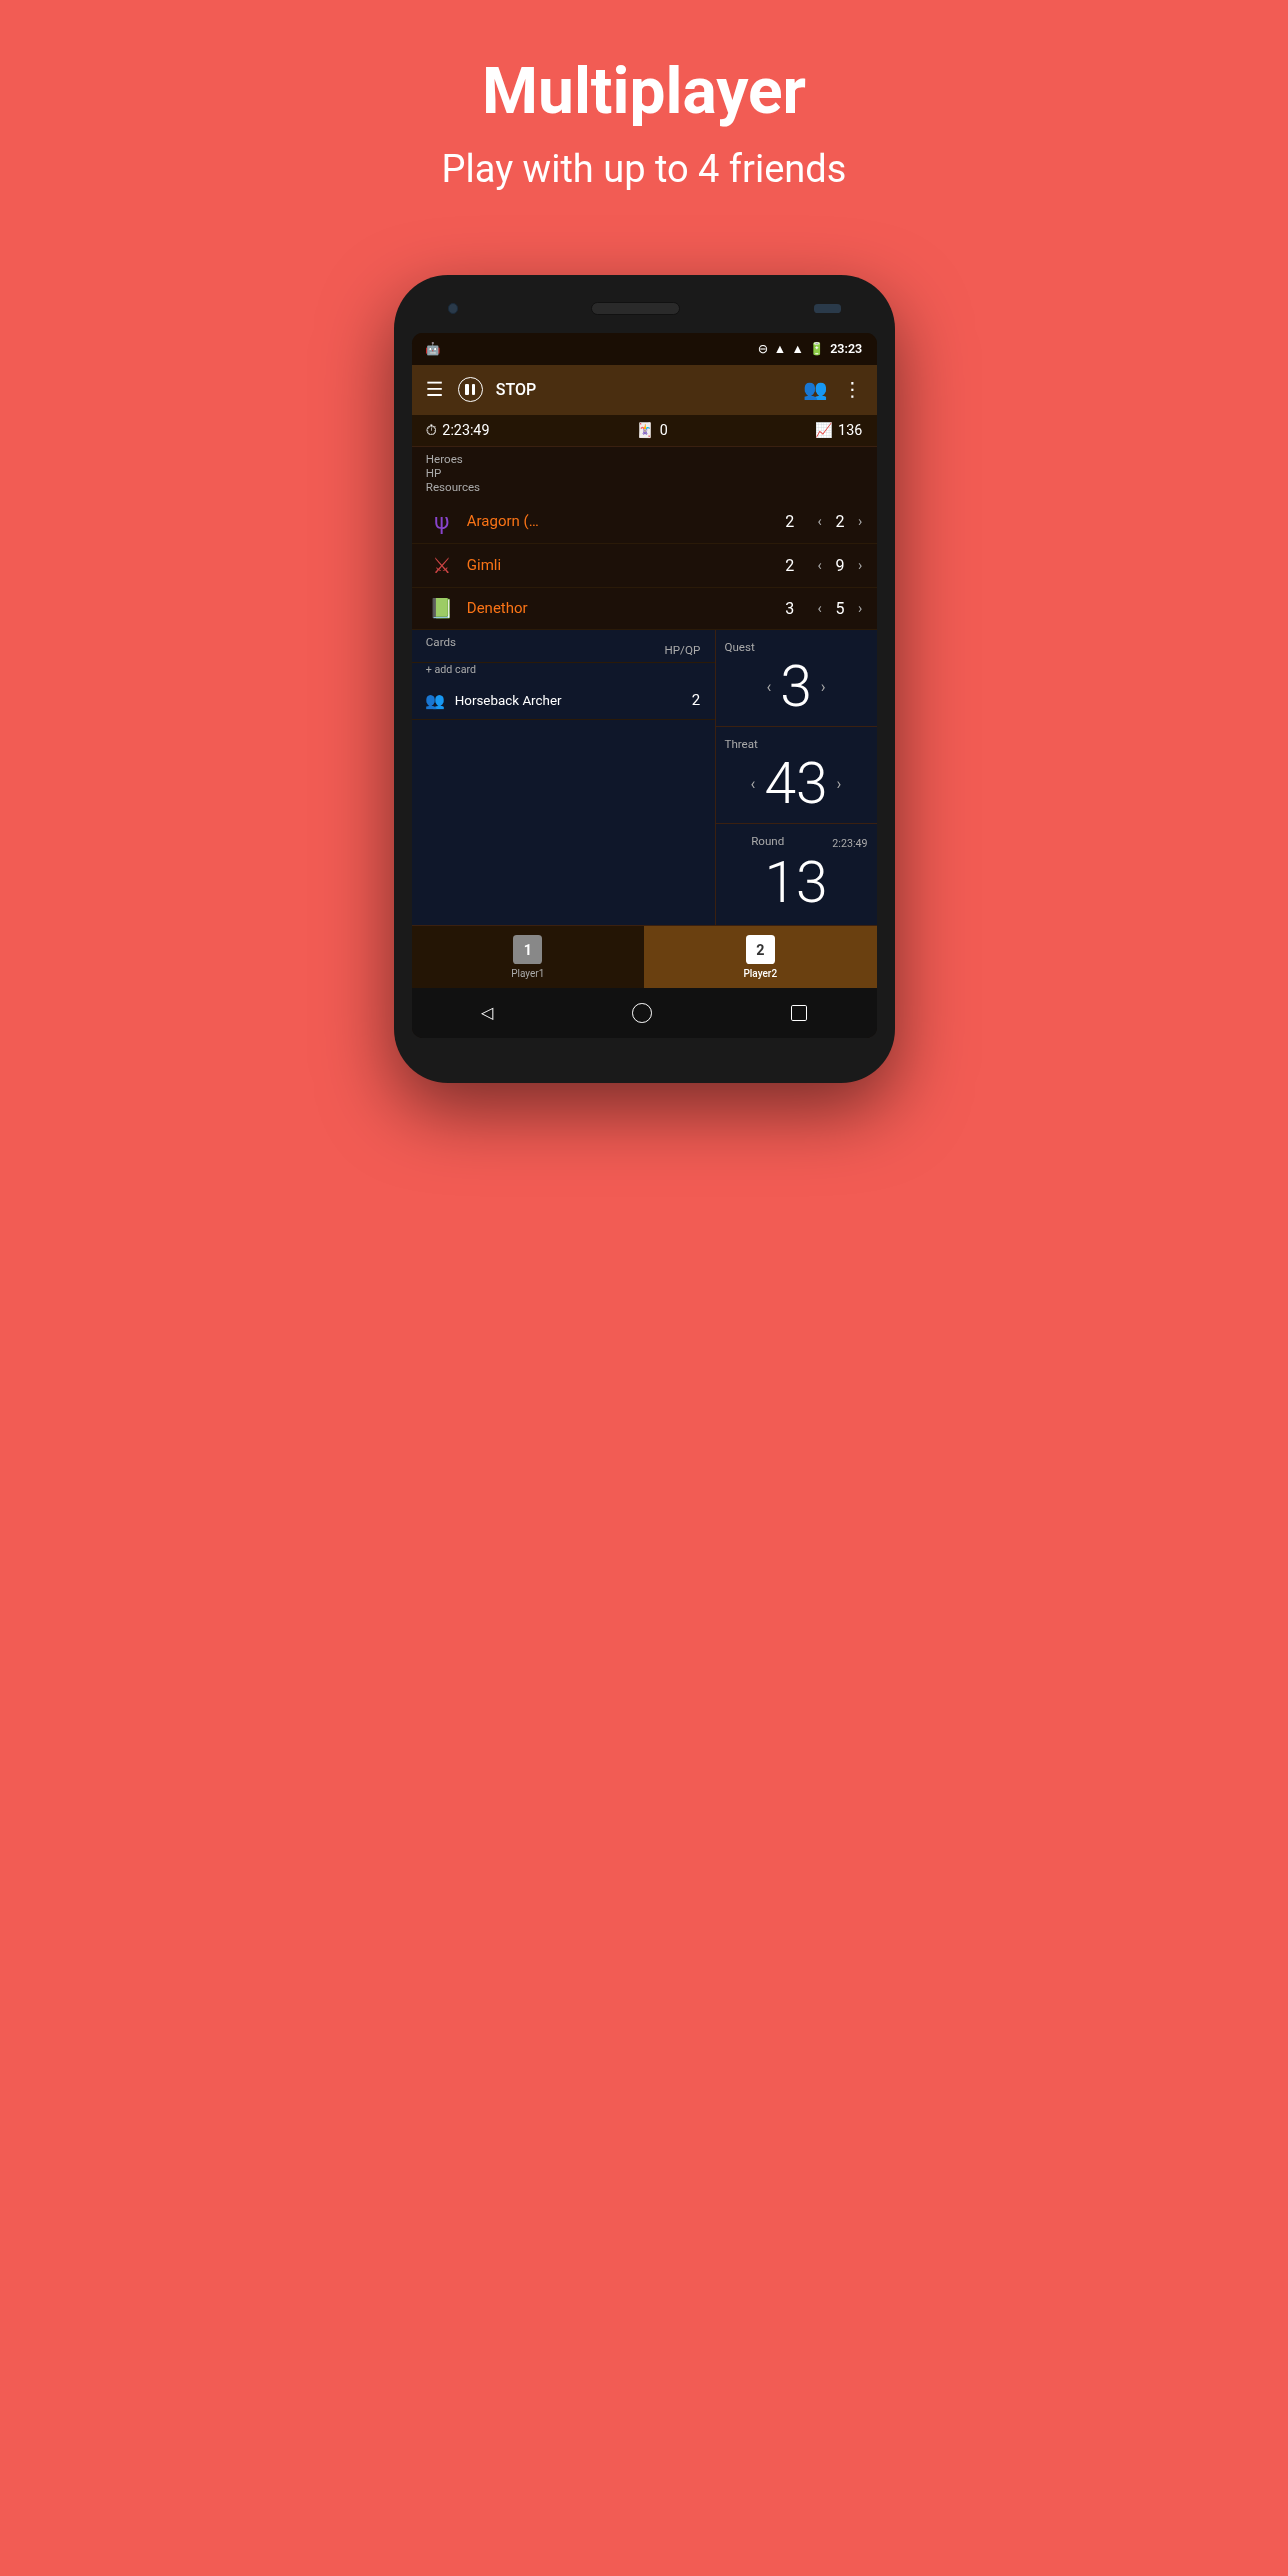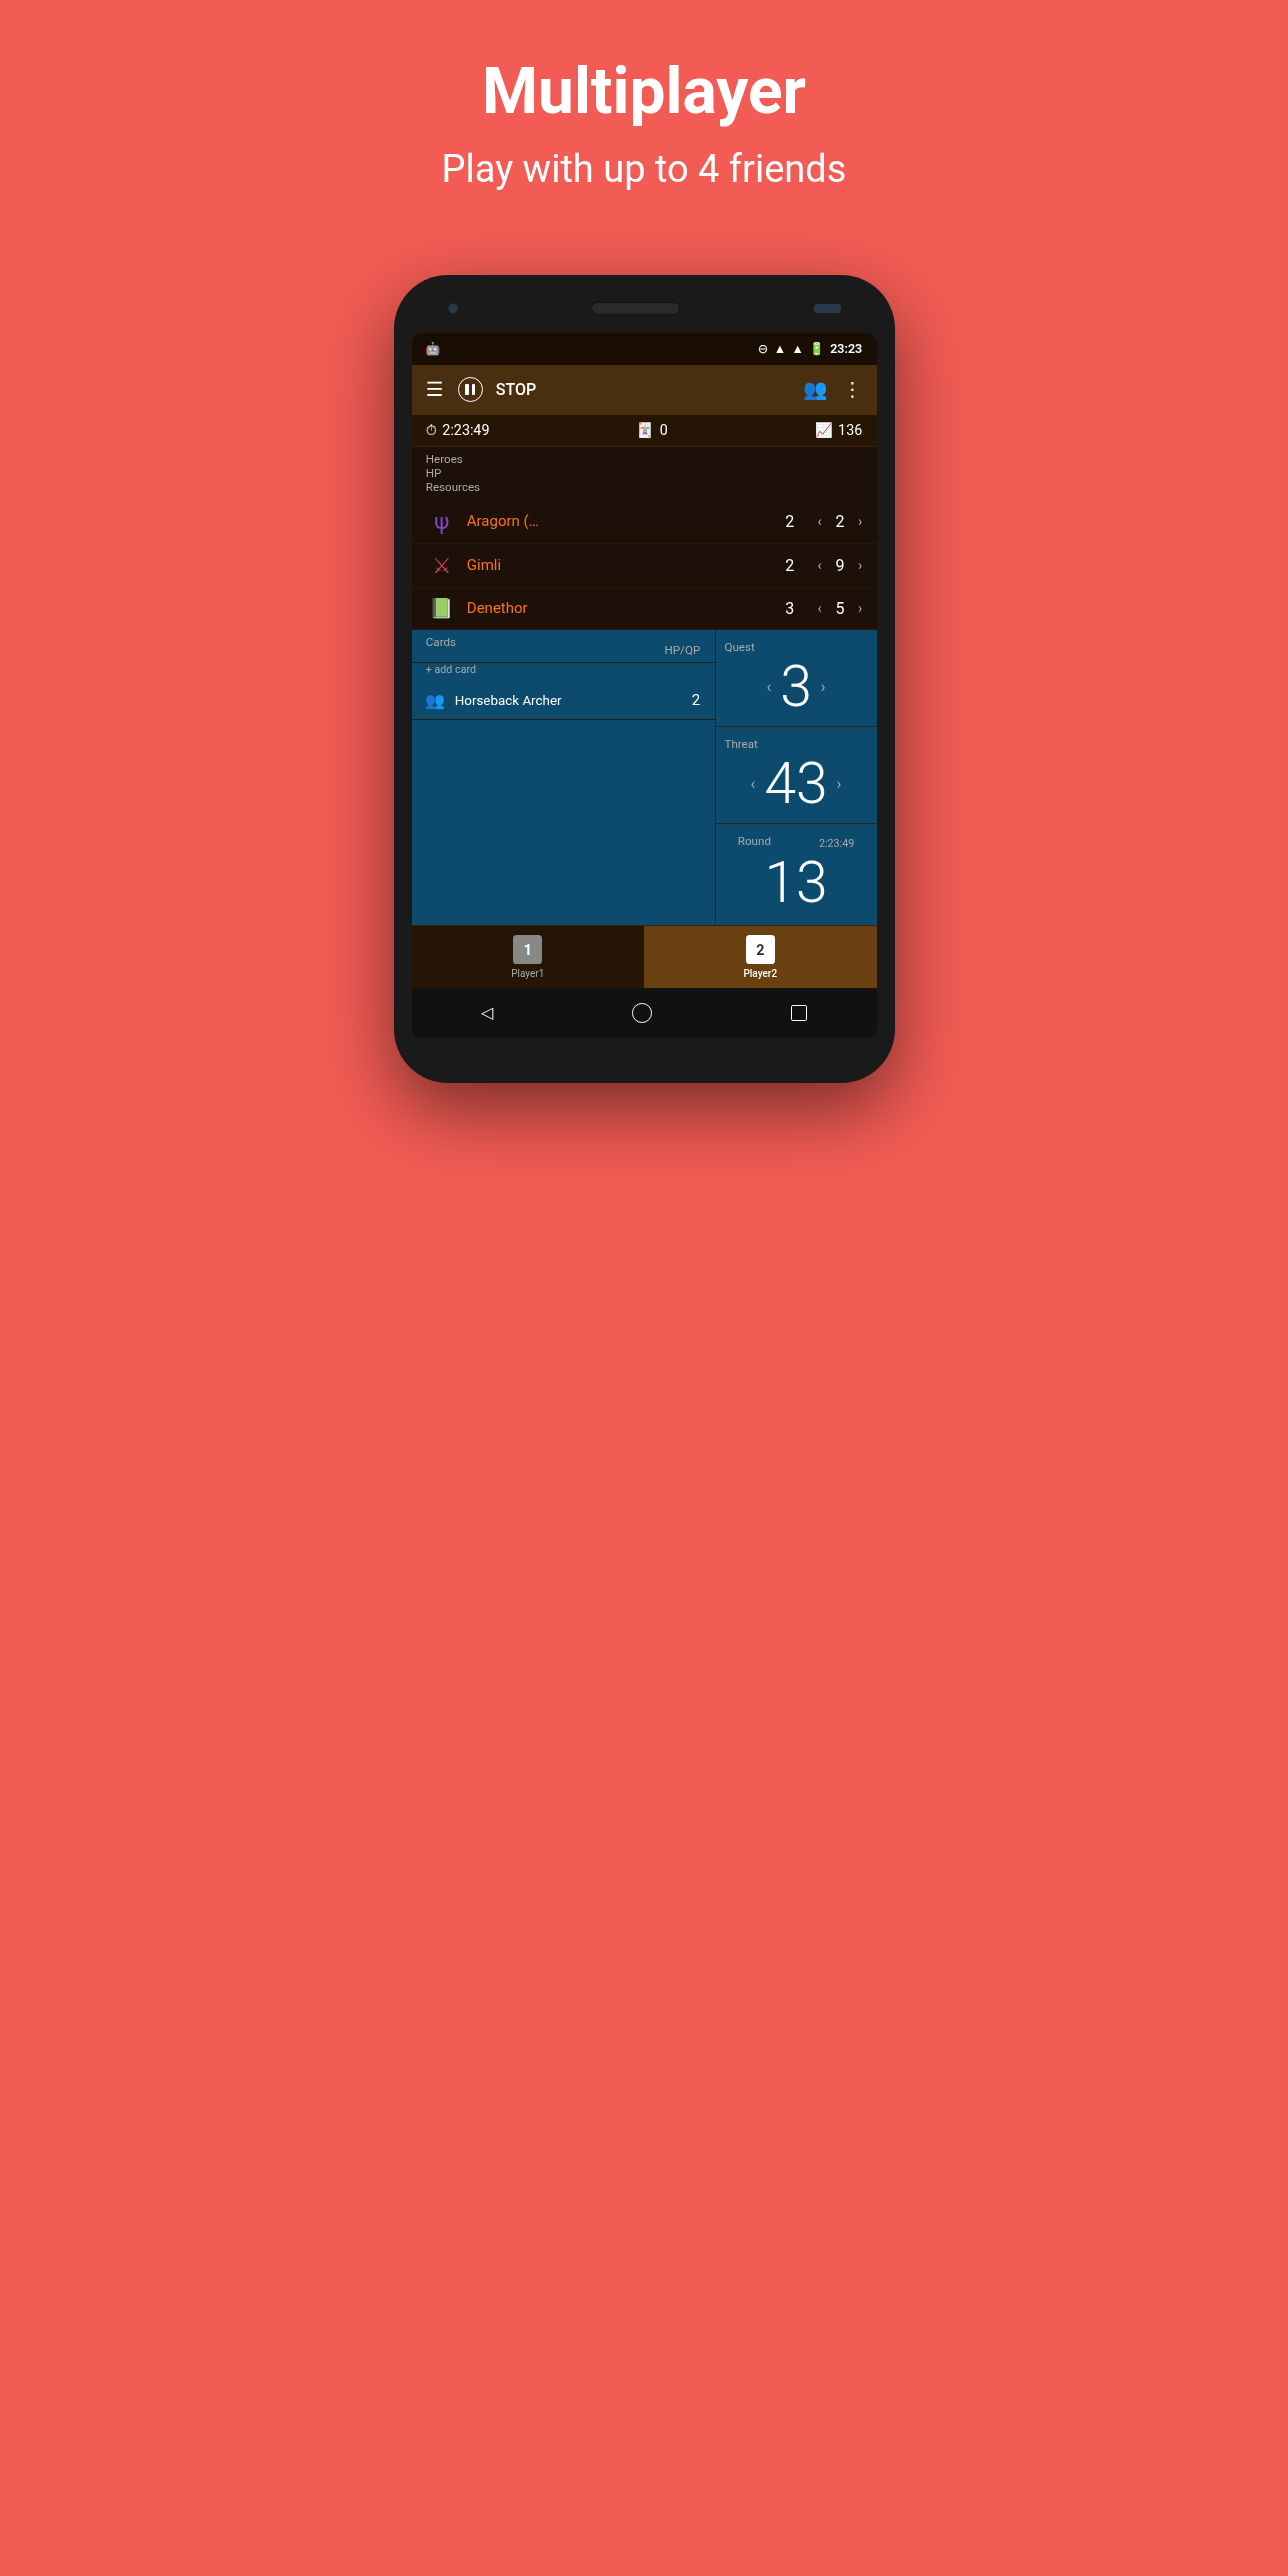--- a/index.html
+++ b/index.html
@@ -217,21 +217,21 @@
     }
     .resource-value {
       font-size: 16px;
       min-width: 18px;
       text-align: center;
     }
 
     
     .main-content {
       display: flex;
-      background: #0c4a6e;
+      background: #0f172a;
     }
 
     
     .left-col {
       flex: 1;
       border-right: 0.9px solid #3a2010;
     }
     .cards-header {
       display: flex;
       justify-content: space-between;
@@ -314,21 +314,21 @@
     .right-chevron {
       color: #aaa;
       font-size: 16px;
       cursor: pointer;
     }
     .round-section {
       padding: 10.7px 9px;
     }
     .round-header-row {
       display: flex;
-      justify-content: center;
+      justify-content: flex-end;
       align-items: center;
       gap: 48px;
     }
     .round-time {
       color: #aaa;
       font-size: 10.7px;
     }
     .round-value {
       color: white;
       font-size: 57px;

